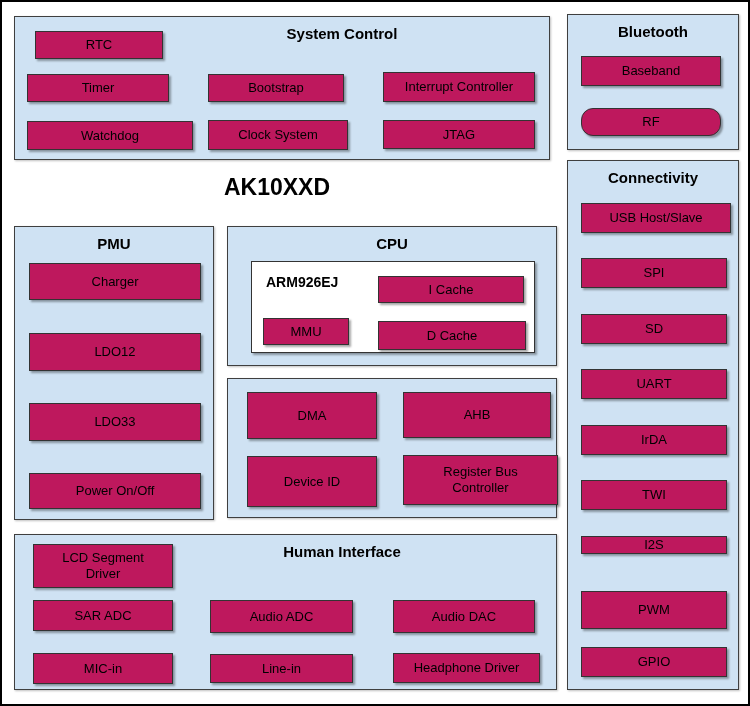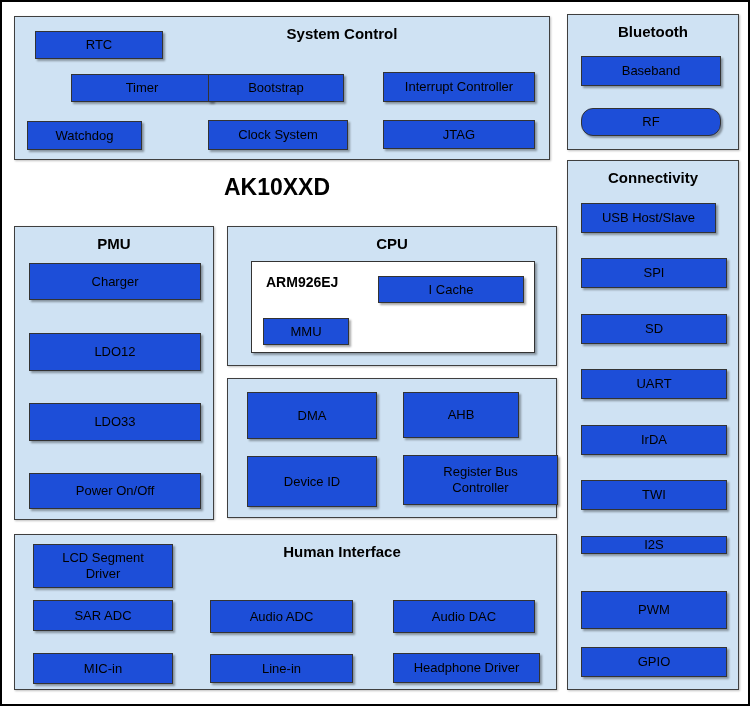--- a/index.html
+++ b/index.html
@@ -24,21 +24,21 @@
     position: absolute;
     top: 8px;
     left: 0;
     right: 0;
     text-align: center;
     font-weight: bold;
     font-size: 15px;
   }
   .box {
     position: absolute;
-    background: #1d4ed8;
+    background: #be185d;
     border: 1px solid #333333;
     box-shadow: 2px 2px 2px rgba(0,0,0,0.35);
     display: flex;
     align-items: center;
     justify-content: center;
     text-align: center;
     font-size: 13px;
     line-height: 1.2;
     padding: 1px 4px;
   }
@@ -61,22 +61,22 @@
   }
 </style>
 </head>
 <body>
 
 <div class="canvas">
 
   <div class="section" style="left:12px; top:14px; width:536px; height:144px;">
     <div class="section-title" style="left:120px;">System Control</div>
     <div class="box" style="left:20px; top:14px; width:128px; height:28px;">RTC</div>
-    <div class="box" style="left:12px; top:57px; width:142px; height:28px;margin-left:44px;">Timer</div>
-    <div class="box" style="left:12px; top:104px; width:115px; height:29px;">Watchdog</div>
+    <div class="box" style="left:12px; top:57px; width:142px; height:28px;">Timer</div>
+    <div class="box" style="left:12px; top:104px; width:166px; height:29px;">Watchdog</div>
     <div class="box" style="left:193px; top:57px; width:136px; height:28px;">Bootstrap</div>
     <div class="box" style="left:193px; top:103px; width:140px; height:30px;">Clock System</div>
     <div class="box" style="left:368px; top:55px; width:152px; height:30px;">Interrupt Controller</div>
     <div class="box" style="left:368px; top:103px; width:152px; height:29px;">JTAG</div>
   </div>
 
   <div class="section" style="left:565px; top:12px; width:172px; height:136px;">
     <div class="section-title">Bluetooth</div>
     <div class="box" style="left:13px; top:41px; width:140px; height:30px;">Baseband</div>
     <div class="box" style="left:13px; top:93px; width:140px; height:28px;border-radius:12px;">RF</div>
@@ -91,44 +91,45 @@
     <div class="box" style="left:14px; top:176px; width:172px; height:38px;">LDO33</div>
     <div class="box" style="left:14px; top:246px; width:172px; height:36px;">Power On/Off</div>
   </div>
 
   <div class="section" style="left:225px; top:224px; width:330px; height:140px;">
     <div class="section-title">CPU</div>
     <div class="core-box" style="left:23px; top:34px; width:284px; height:92px;">
       <div class="core-label" style="left:14px; top:12px;">ARM926EJ</div>
       <div class="box" style="left:126px; top:14px; width:146px; height:27px;">I Cache</div>
       <div class="box" style="left:11px; top:56px; width:86px; height:27px;">MMU</div>
+      <div class="box" style="left:126px; top:59px; width:148px; height:29px;">D Cache</div>
     </div>
   </div>
 
   <div class="section" style="left:225px; top:376px; width:330px; height:140px;">
     <div class="box" style="left:19px; top:13px; width:130px; height:47px;">DMA</div>
-    <div class="box" style="left:175px; top:13px; width:116px; height:46px;">AHB</div>
+    <div class="box" style="left:175px; top:13px; width:148px; height:46px;">AHB</div>
     <div class="box" style="left:19px; top:77px; width:130px; height:51px;">Device ID</div>
     <div class="box" style="left:175px; top:76px; width:155px; height:50px; padding:1px 18px;">Register Bus Controller</div>
   </div>
 
   <div class="section" style="left:12px; top:532px; width:543px; height:156px;">
     <div class="section-title" style="left:113px;">Human Interface</div>
     <div class="box" style="left:18px; top:9px; width:140px; height:44px; padding:1px 16px;">LCD Segment Driver</div>
     <div class="box" style="left:18px; top:65px; width:140px; height:31px;">SAR ADC</div>
     <div class="box" style="left:18px; top:118px; width:140px; height:31px;">MIC-in</div>
     <div class="box" style="left:195px; top:65px; width:143px; height:33px;">Audio ADC</div>
     <div class="box" style="left:195px; top:119px; width:143px; height:29px;">Line-in</div>
     <div class="box" style="left:378px; top:65px; width:142px; height:33px;">Audio DAC</div>
     <div class="box" style="left:378px; top:118px; width:147px; height:30px;">Headphone Driver</div>
   </div>
 
   <div class="section" style="left:565px; top:158px; width:172px; height:530px;">
     <div class="section-title">Connectivity</div>
-    <div class="box" style="left:13px; top:42px; width:135px; height:30px;">USB Host/Slave</div>
+    <div class="box" style="left:13px; top:42px; width:150px; height:30px;">USB Host/Slave</div>
     <div class="box" style="left:13px; top:97px; width:146px; height:30px;">SPI</div>
     <div class="box" style="left:13px; top:153px; width:146px; height:30px;">SD</div>
     <div class="box" style="left:13px; top:208px; width:146px; height:30px;">UART</div>
     <div class="box" style="left:13px; top:264px; width:146px; height:30px;">IrDA</div>
     <div class="box" style="left:13px; top:319px; width:146px; height:30px;">TWI</div>
     <div class="box" style="left:13px; top:375px; width:146px; height:18px;">I2S</div>
     <div class="box" style="left:13px; top:430px; width:146px; height:38px;">PWM</div>
     <div class="box" style="left:13px; top:486px; width:146px; height:30px;">GPIO</div>
   </div>
 

